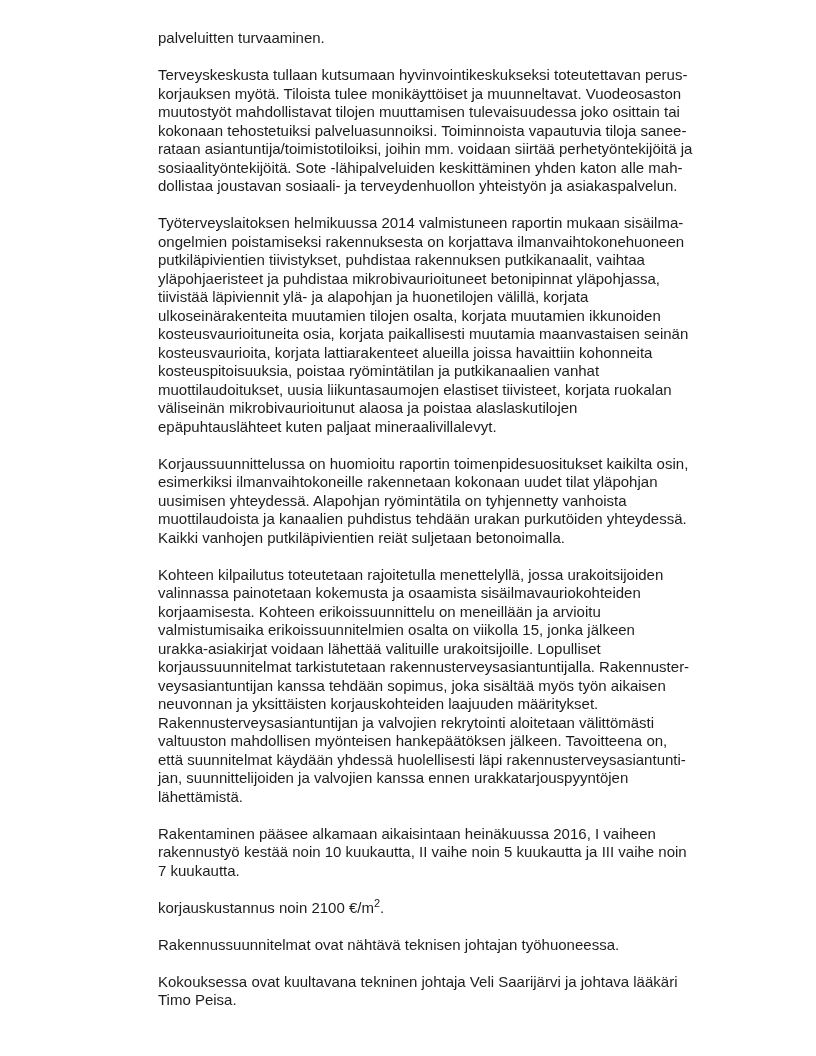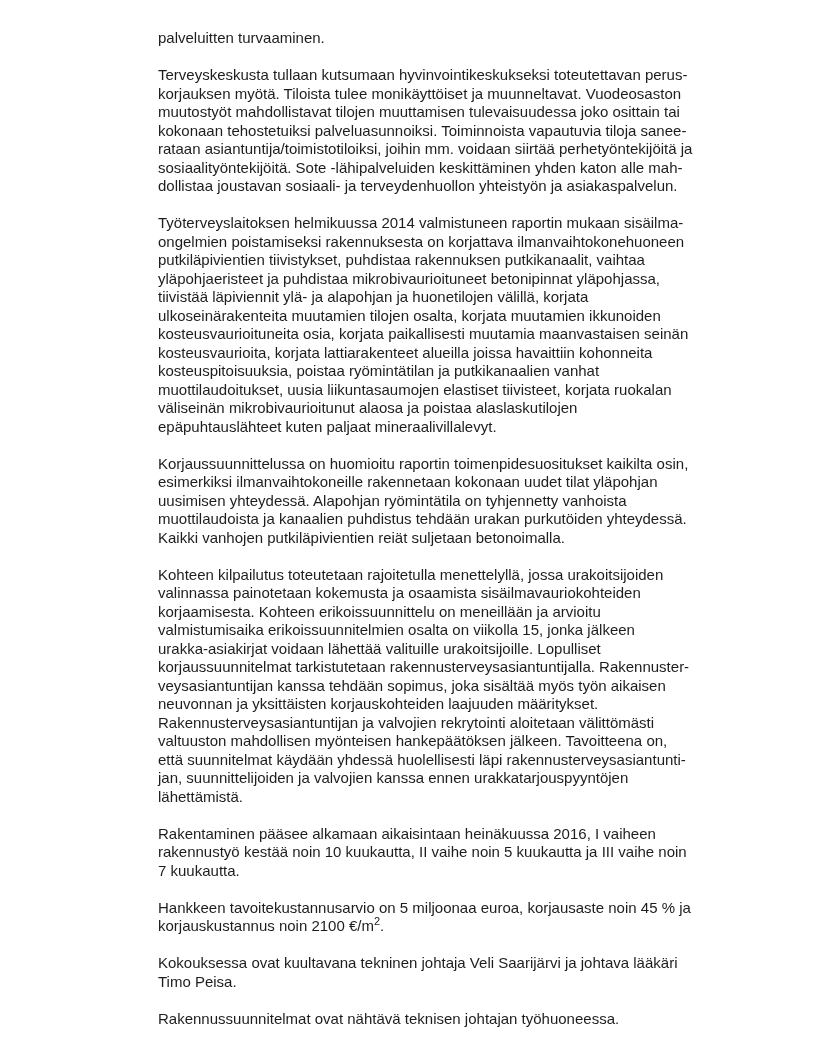--- a/index.html
+++ b/index.html
@@ -86,19 +86,18 @@
 veysasiantuntijan kanssa tehdään sopimus, joka sisältää myös työn aikaisen
 neuvonnan ja yksittäisten korjauskohteiden laajuuden määritykset.
 Rakennusterveysasiantuntijan ja valvojien rekrytointi aloitetaan välittömästi
 valtuuston mahdollisen myönteisen hankepäätöksen jälkeen. Tavoitteena on,
 että suunnitelmat käydään yhdessä huolellisesti läpi rakennusterveysasiantunti-
 jan, suunnittelijoiden ja valvojien kanssa ennen urakkatarjouspyyntöjen
 lähettämistä.</p>
     <p>Rakentaminen pääsee alkamaan aikaisintaan heinäkuussa 2016, I vaiheen
 rakennustyö kestää noin 10 kuukautta, II vaihe noin 5 kuukautta ja III vaihe noin
 7 kuukautta.</p>
-    <p><span>Hankkeen tavoitekustannusarvio on 5 miljoonaa euroa, korjausaste noin 45 % ja
-</span><span>korjauskustannus noin 2100 €/m</span><sup>2</sup><span>.</span></p>
+    <p><span>korjauskustannus noin 2100 €/m</span><sup>2</sup><span>.</span></p>
+    <p>Rakennussuunnitelmat ovat nähtävä teknisen johtajan työhuoneessa.</p>
     <p>Kokouksessa ovat kuultavana tekninen johtaja Veli Saarijärvi ja johtava lääkäri
 Timo Peisa.</p>
-    <p>Rakennussuunnitelmat ovat nähtävä teknisen johtajan työhuoneessa.</p>
   </div>
 </div>
 
 </body></html>

